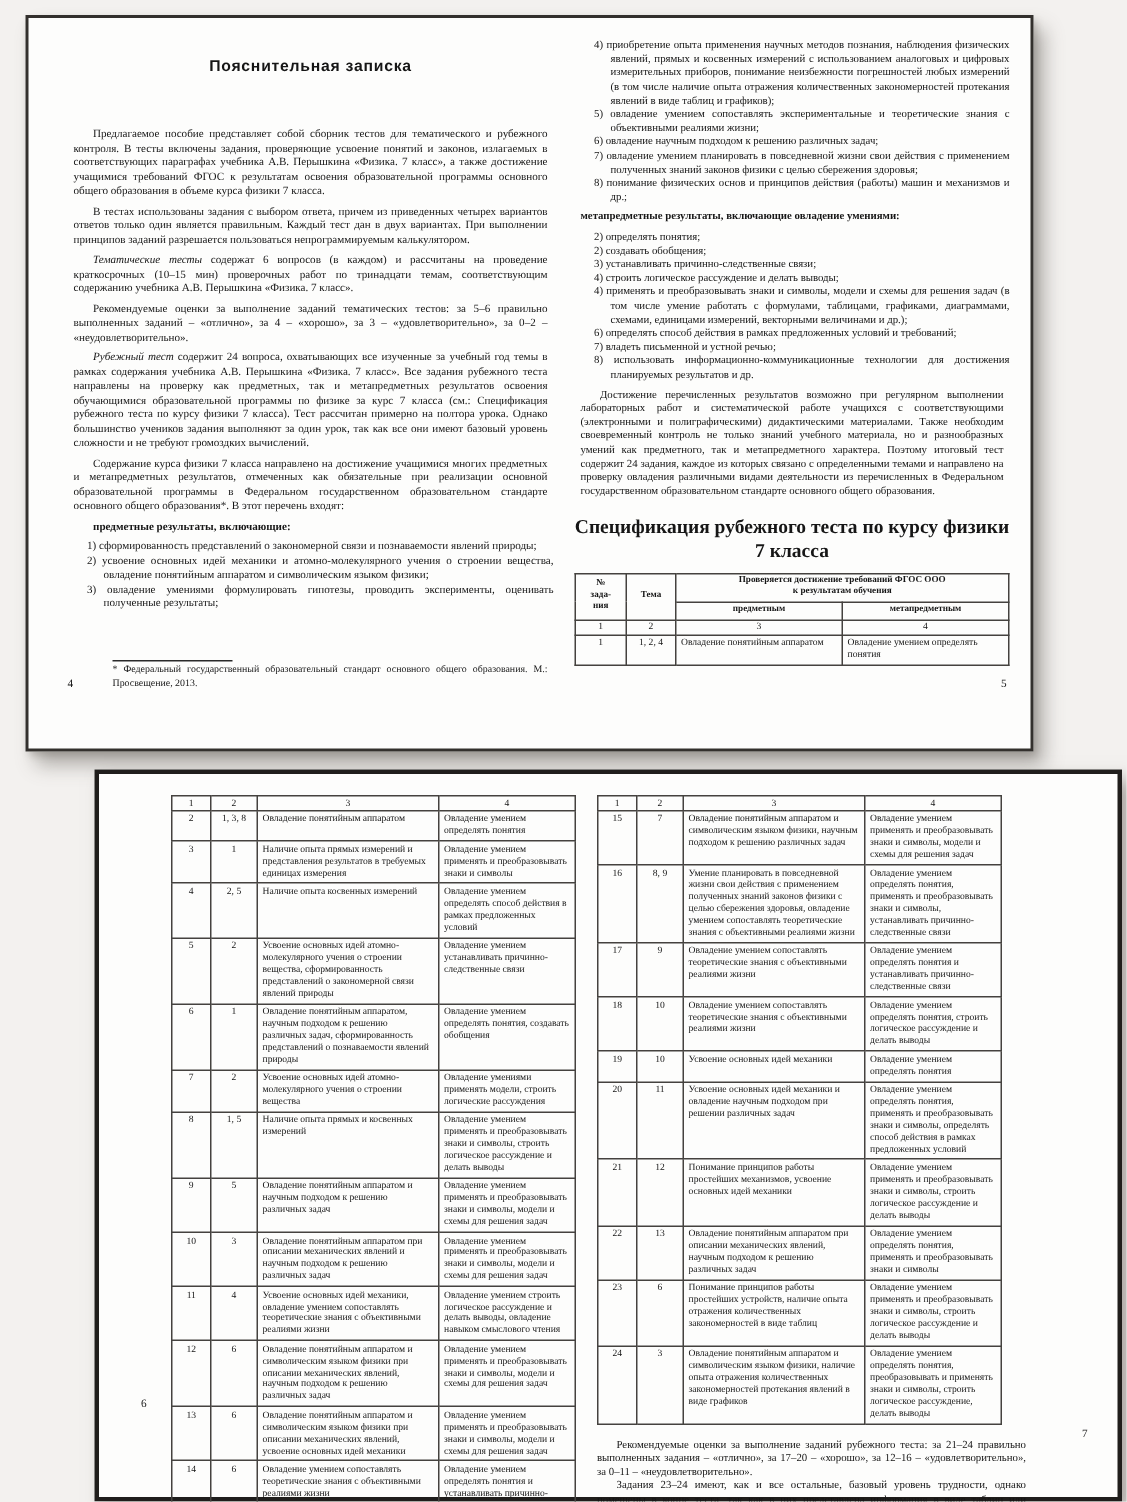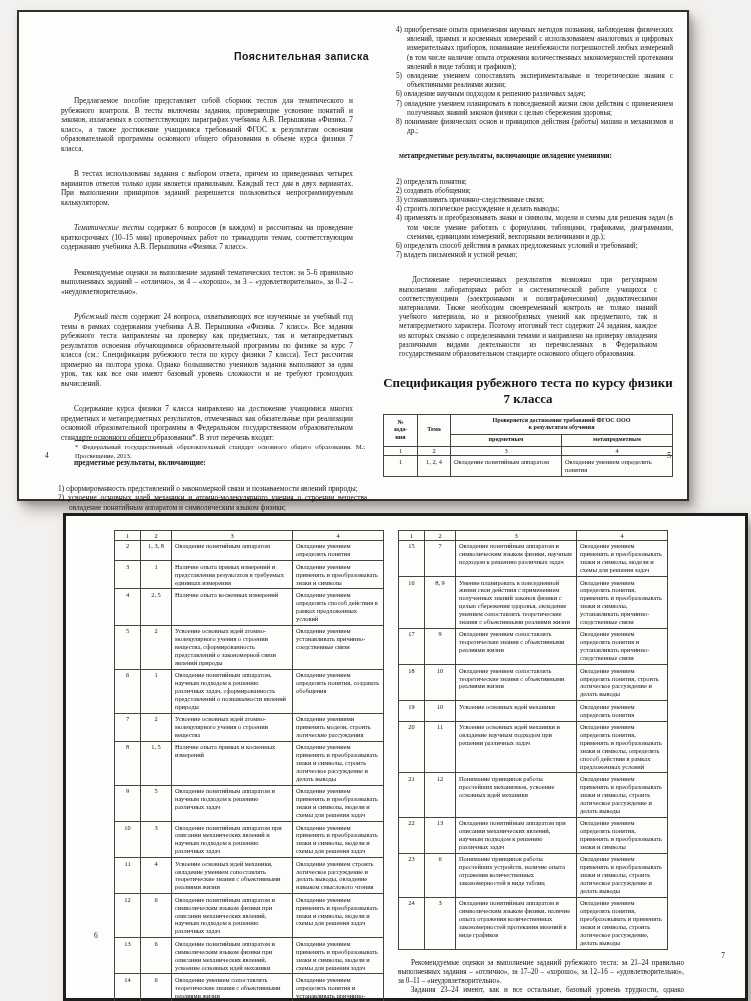--- a/index.html
+++ b/index.html
@@ -21,26 +21,26 @@
     border:3px solid #201e1c;
     box-shadow:6px 7px 11px rgba(96,90,84,.5);
   }
   .pagecol{position:absolute;top:14px;}
   .p4{left:26px;width:324px;height:460px;}
   .p5{left:364px;width:290px;height:460px;}
   .p6{left:48px;width:270px;height:450px;}
   .p7{left:332px;width:286px;height:450px;}
 
   .book-title{
-    text-align:right;font-weight:bold;font-size:10.5px;letter-spacing:.5px;
-    margin:24px 0 34px 0;font-family:"Liberation Sans","DejaVu Sans",sans-serif;
+    text-align:center;font-weight:bold;font-size:10.5px;letter-spacing:.5px;
+    margin:12px 0 34px 0;font-family:"Liberation Sans","DejaVu Sans",sans-serif;
   }
   .bodytext{font-size:7.4px;line-height:9.5px;text-align:justify;}
   .p5 .bodytext{font-size:7.2px;line-height:9.2px;}
-  .bodytext p{margin:16px;text-indent:13px;}
+  .bodytext p{margin:4px;text-indent:13px;}
   .bodytext p i{font-style:italic;}
   .list p{margin:0;text-indent:-11px;padding-left:24px;}
   .sublead{font-weight:bold;margin:0;text-indent:13px;font-size:7.4px;line-height:9.5px;}
   .p5 .sublead{font-size:7.2px;line-height:9.2px;text-indent:0;text-align:justify;}
 
   .footnote-row{position:absolute;left:0;bottom:26px;width:100%;display:flex;}
   .pn{font-size:7.5px;}
   .pn4{width:30px;padding-top:11px;}
   .footnote{flex:1;font-size:6.6px;line-height:8.4px;text-align:justify;padding-right:4px;}
   .footnote::before{content:"";display:block;width:80px;border-top:1px solid #2a2a2a;margin-bottom:2.5px;}
@@ -87,20 +87,21 @@
         <p>Рекомендуемые оценки за выполнение заданий тематических тестов: за 5–6 правильно выполненных заданий – «отлично», за 4 – «хорошо», за 3 – «удовлетворительно», за 0–2 – «неудовлетворительно».</p>
         <p><i>Рубежный тест</i> содержит 24 вопроса, охватывающих все изученные за учебный год темы в рамках содержания учебника А.В. Перышкина «Физика. 7 класс». Все задания рубежного теста направлены на проверку как предметных, так и метапредметных результатов освоения обучающимися образовательной программы по физике за курс 7 класса (см.: Спецификация рубежного теста по курсу физики 7 класса). Тест рассчитан примерно на полтора урока. Однако большинство учеников задания выполняют за один урок, так как все они имеют базовый уровень сложности и не требуют громоздких вычислений.</p>
         <p>Содержание курса физики 7 класса направлено на достижение учащимися многих предметных и метапредметных результатов, отмеченных как обязательные при реализации основной образовательной программы в Федеральном государственном образовательном стандарте основного общего образования*. В этот перечень входят:</p>
       </div>
     <div class="bodytext">
       <p class="sublead">предметные результаты, включающие:</p>
     </div>
     <div class="bodytext list">
         <p>1) сформированность представлений о закономерной связи и познаваемости явлений природы;</p>
         <p>2) усвоение основных идей механики и атомно-молекулярного учения о строении вещества, овладение понятийным аппаратом и символическим языком физики;</p>
+        <p>3) овладение умениями формулировать гипотезы, проводить эксперименты, оценивать полученные результаты;</p>
       </div>
     <div class="footnote-row">
       <div class="pn pn4">4</div>
       <div class="footnote">* Федеральный государственный образовательный стандарт основного общего образования. М.: Просвещение, 2013.</div>
     </div>
   </div>
 
   <div class="pagecol p5">
     <div class="bodytext list">
         <p>4) приобретение опыта применения научных методов познания, наблюдения физических явлений, прямых и косвенных измерений с использованием аналоговых и цифровых измерительных приборов, понимание неизбежности погрешностей любых измерений (в том числе наличие опыта отражения количественных закономерностей протекания явлений в виде таблиц и графиков);</p>
@@ -113,20 +114,21 @@
       <p class="sublead">метапредметные результаты, включающие овладение умениями:</p>
     </div>
     <div class="bodytext list">
         <p>2) определять понятия;</p>
         <p>2) создавать обобщения;</p>
         <p>3) устанавливать причинно-следственные связи;</p>
         <p>4) строить логическое рассуждение и делать выводы;</p>
         <p>4) применять и преобразовывать знаки и символы, модели и схемы для решения задач (в том числе умение работать с формулами, таблицами, графиками, диаграммами, схемами, единицами измерений, векторными величинами и др.);</p>
         <p>6) определять способ действия в рамках предложенных условий и требований;</p>
         <p>7) владеть письменной и устной речью;</p>
+        <p>8) использовать информационно-коммуникационные технологии для достижения планируемых результатов и др.</p>
       </div>
     <div class="bodytext">
       <p>Достижение перечисленных результатов возможно при регулярном выполнении лабораторных работ и систематической работе учащихся с соответствующими (электронными и полиграфическими) дидактическими материалами. Также необходим своевременный контроль не только знаний учебного материала, но и разнообразных умений как предметного, так и метапредметного характера. Поэтому итоговый тест содержит 24 задания, каждое из которых связано с определенными темами и направлено на проверку овладения различными видами деятельности из перечисленных в Федеральном государственном образовательном стандарте основного общего образования.</p>
     </div>
     <div class="spec-title">Спецификация рубежного теста по курсу физики 7 класса</div>
     <table class="spec-table">
       <thead>
         <tr>
           <th rowspan="2" style="width:27px">№
 зада-

